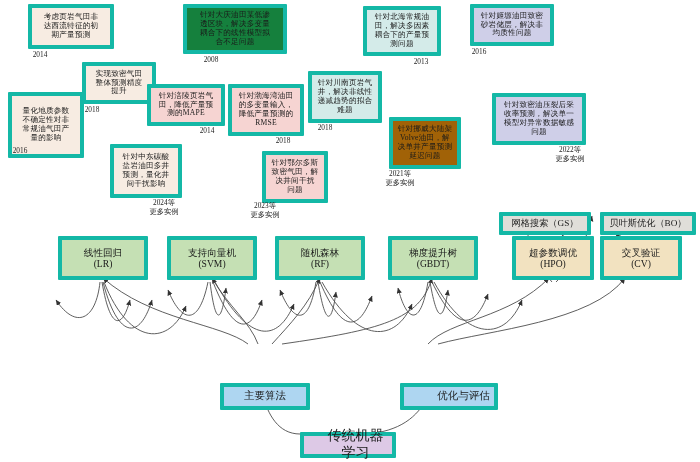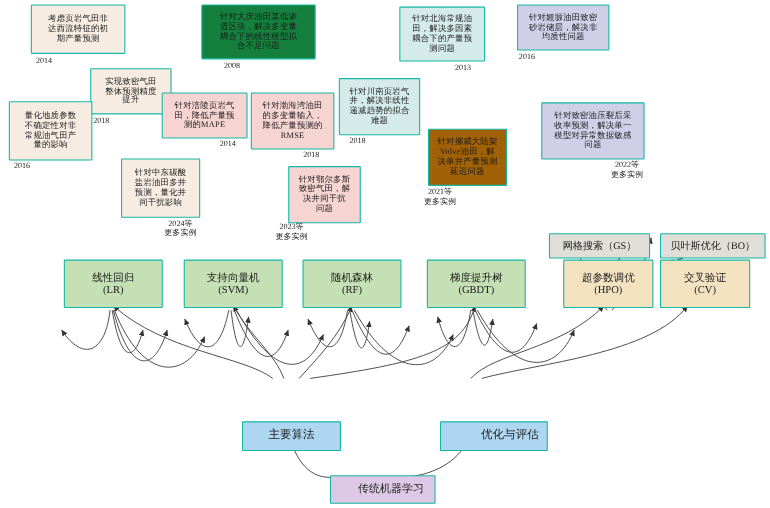--- a/index.html
+++ b/index.html
@@ -19,21 +19,21 @@
     position: absolute;
     left: 0;
     top: 0;
     width: 700px;
     height: 462px;
     pointer-events: none;
   }
   .node {
     position: absolute;
     box-sizing: border-box;
-    border: 1px solid #14b8a6;
+    border: 4px solid #14b8a6;
     display: flex;
     align-items: center;
     justify-content: center;
     text-align: center;
     color: #1a1a1a;
     line-height: 1.18;
     white-space: pre-line;
     padding: 2px 3px;
     border-radius: 1px;
   }
@@ -42,21 +42,21 @@
     letter-spacing: .2px;
   }
   .algo {
     font-size: 9.6px;
   }
   .hub {
     font-size: 10.5px;
     margin-top: 39px;
   }
   .root {
-    font-size: 10px;
+    font-size: 14px;
     padding-left: 18px;
   }
   .sub {
     font-size: 9.2px;
   }
   .yearlbl {
     position: absolute;
     font-size: 7.3px;
     color: #1d1d1d;
     white-space: pre-line;
@@ -122,21 +122,21 @@
   <div class="node leaf" style="left:28px; top:4px; width:86px; height:45px; background:#f7ece2;">考虑页岩气田非
 达西流特征的初
 期产量预测</div>
   <div class="yearlbl" style="left:22px; top:51px; width:36px;">2014</div>
 
   <div class="node leaf" style="left:82px; top:62px; width:74px; height:42px; background:#f7ece2;">实现致密气田
 整体预测精度
 提升</div>
   <div class="yearlbl" style="left:75px; top:106px; width:34px;">2018</div>
 
-  <div class="node leaf" style="left:8px; top:92px; width:76px; height:54px; background:#f7ece2;">量化地质参数
+  <div class="node leaf" style="left:8px; top:92px; width:76px; height:66px; background:#f7ece2;">量化地质参数
 不确定性对非
 常规油气田产
 量的影响</div>
   <div class="yearlbl" style="left:3px; top:147px; width:34px;">2016</div>
 
   <div class="node leaf" style="left:110px; top:144px; width:72px; height:54px; background:#f7ece2;">针对中东碳酸
 盐岩油田多井
 预测，量化井
 间干扰影响</div>
   <div class="yearlbl" style="left:142px; top:199px; width:44px;">2024等

